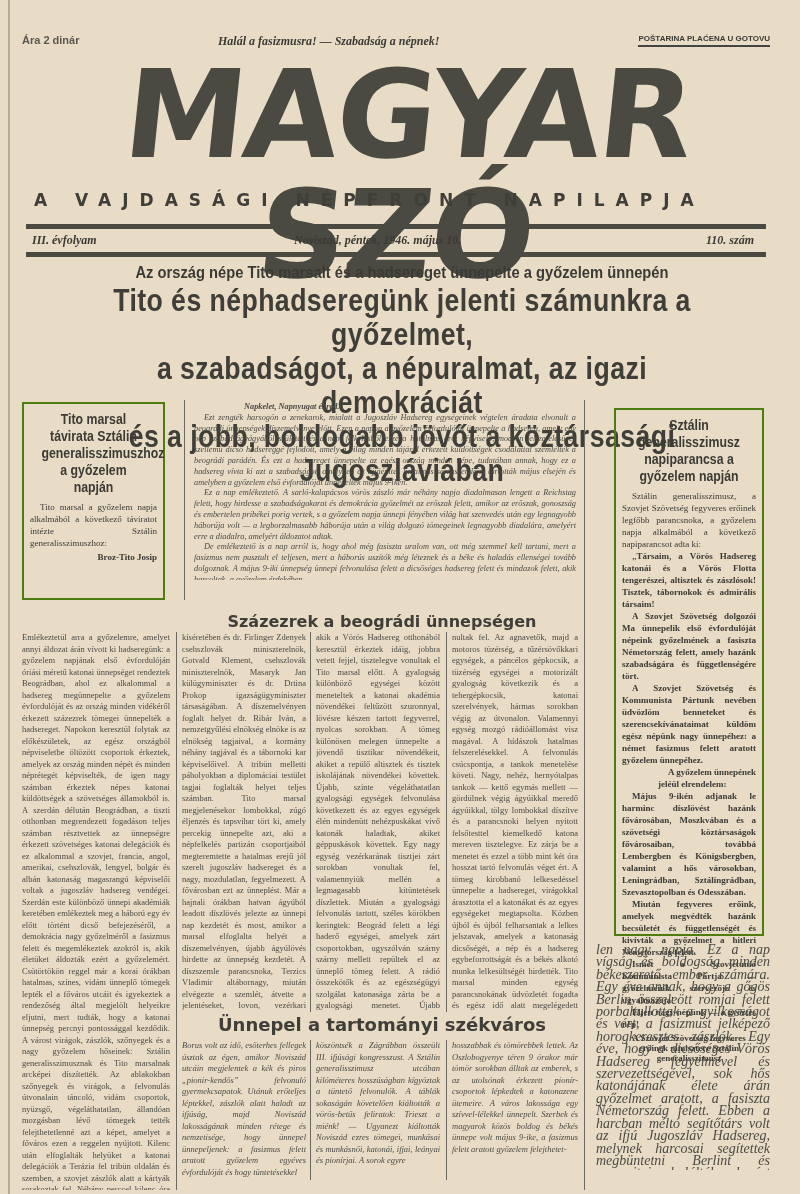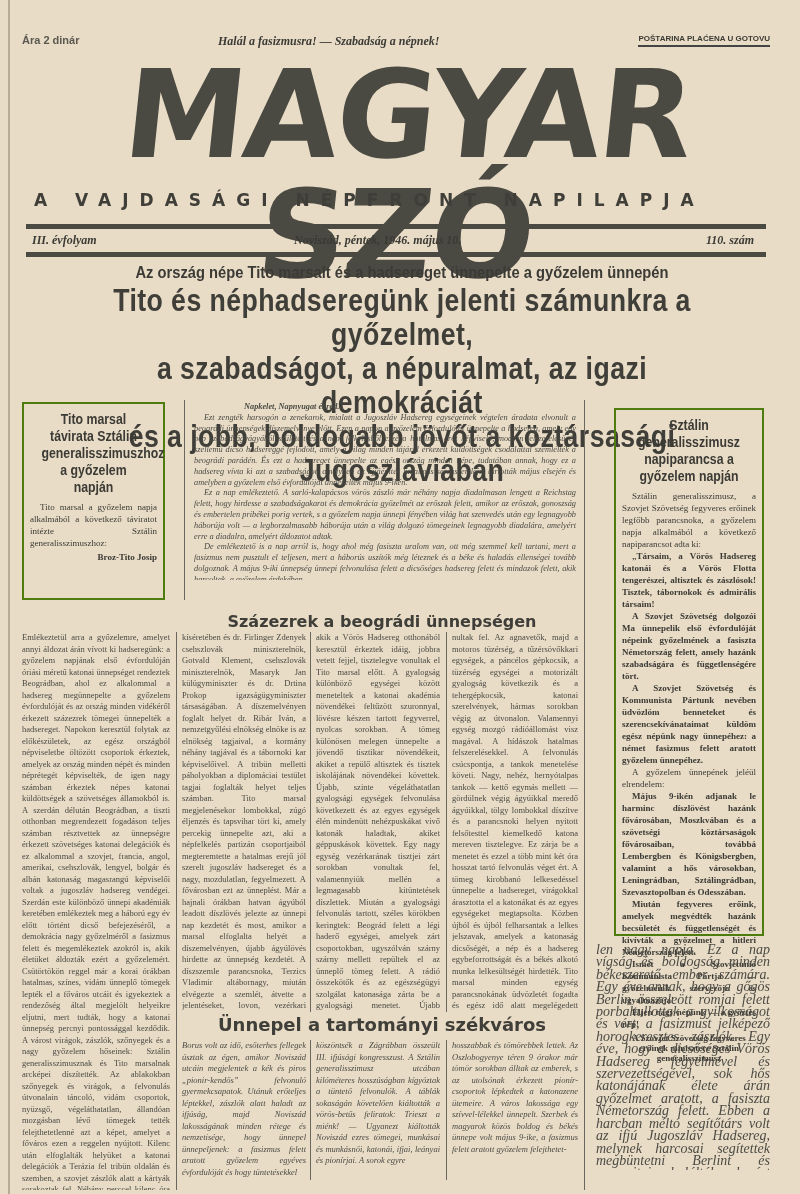--- a/index.html
+++ b/index.html
@@ -74,21 +74,21 @@
   </div>
 
   <div class="vline" style="left:562px;top:400px;height:790px;"></div>
 
   <div class="box" style="left:592px;top:408px;width:150px;height:528px;">
     <h3>Sztálin generalisszimusz napiparancsa a győzelem napján</h3>
     <p>Sztálin generalisszimusz, a Szovjet Szövetség fegyveres erőinek legfőbb parancsnoka, a győzelem napja alkalmából a következő napiparancsot adta ki:</p>
     <p style="font-weight:bold;">„Társaim, a Vörös Hadsereg katonái és a Vörös Flotta tengerészei, altisztek és zászlósok! Tisztek, tábornokok és admirális társaim!</p>
     <p style="font-weight:bold;">A Szovjet Szövetség dolgozói Ma ünnepelik első évfordulóját népeink győzelmének a fasiszta Németország felett, amely hazánk szabadságára és függetlenségére tört.</p>
     <p style="font-weight:bold;">A Szovjet Szövetség és Kommunista Pártunk nevében üdvözlöm benneteket és szerencsekívánataimat küldöm egész népünk nagy ünnepéhez: a német fasizmus felett aratott győzelem ünnepéhez.</p>
-    <p style="font-weight:normal;">A győzelem ünnepének jeléül elrendelem:</p>
+    <p style="font-weight:bold;margin-left:36px;">A győzelem ünnepének jeléül elrendelem:</p>
     <p style="font-weight:bold;">Május 9-ikén adjanak le harminc díszlövést hazánk fővárosában, Moszkvában és a szövetségi köztársaságok fővárosaiban, továbbá Lembergben és Königsbergben, valamint a hős városokban, Leningrádban, Sztálingrádban, Szevasztopolban és Odesszában.</p>
     <p style="font-weight:bold;">Miután fegyveres erőink, amelyek megvédték hazánk becsületét és függetlenségét és kivívták a győzelmet a hitleri Németország felett.</p>
     <p style="font-weight:bold;">Ismét a Szovjetunió Kommunista Pártja — győzelmeink szervezője és ugyalmazója!</p>
     <p style="font-weight:bold;">Éljen nagy népünk — a győztes nép!</p>
     <div class="sig" style="text-align:center;">A Szovjet Szövetség fegyveres erőinek minisztere Sztálin generalisszimusz</div>
   </div>
 
   <div class="col ital" style="left:574px;top:944px;width:174px;height:226px;font-size:14px;line-height:12.4px;">
     <div>len nagy napja. Ez a nap vígság és boldogság minden békeszerető ember számára. Egy éve annak, hogy a gőgös Berlin összeleött romjai felett porbahullottak a gyilkosságot és vért, a fasizmust jelképező horogkeresztes zászlók. Egy éve, hogy a dicsőséges Vörös Hadsereg fegyelmével és szervezettségével, sok hős katonájának élete árán győzelmet aratott, a fasiszta Németország felett. Ebben a harcban méltó segítőtárs volt az ifjú Jugoszláv Hadsereg, melynek harcosai segítettek megbüntetni Berlint és megnyitni a haláltáborok zárt ajtóit, hogy új életet öntsenek az ott megkínzott anyák, apák és testvérek százaiba. Ennek a napnak a megünneplésére gyűlt össze Noviszád minden dolgozója.</div>
     <div style="text-align:center;margin-top:4px;">(Folytatás a 2 oldalon)</div>

